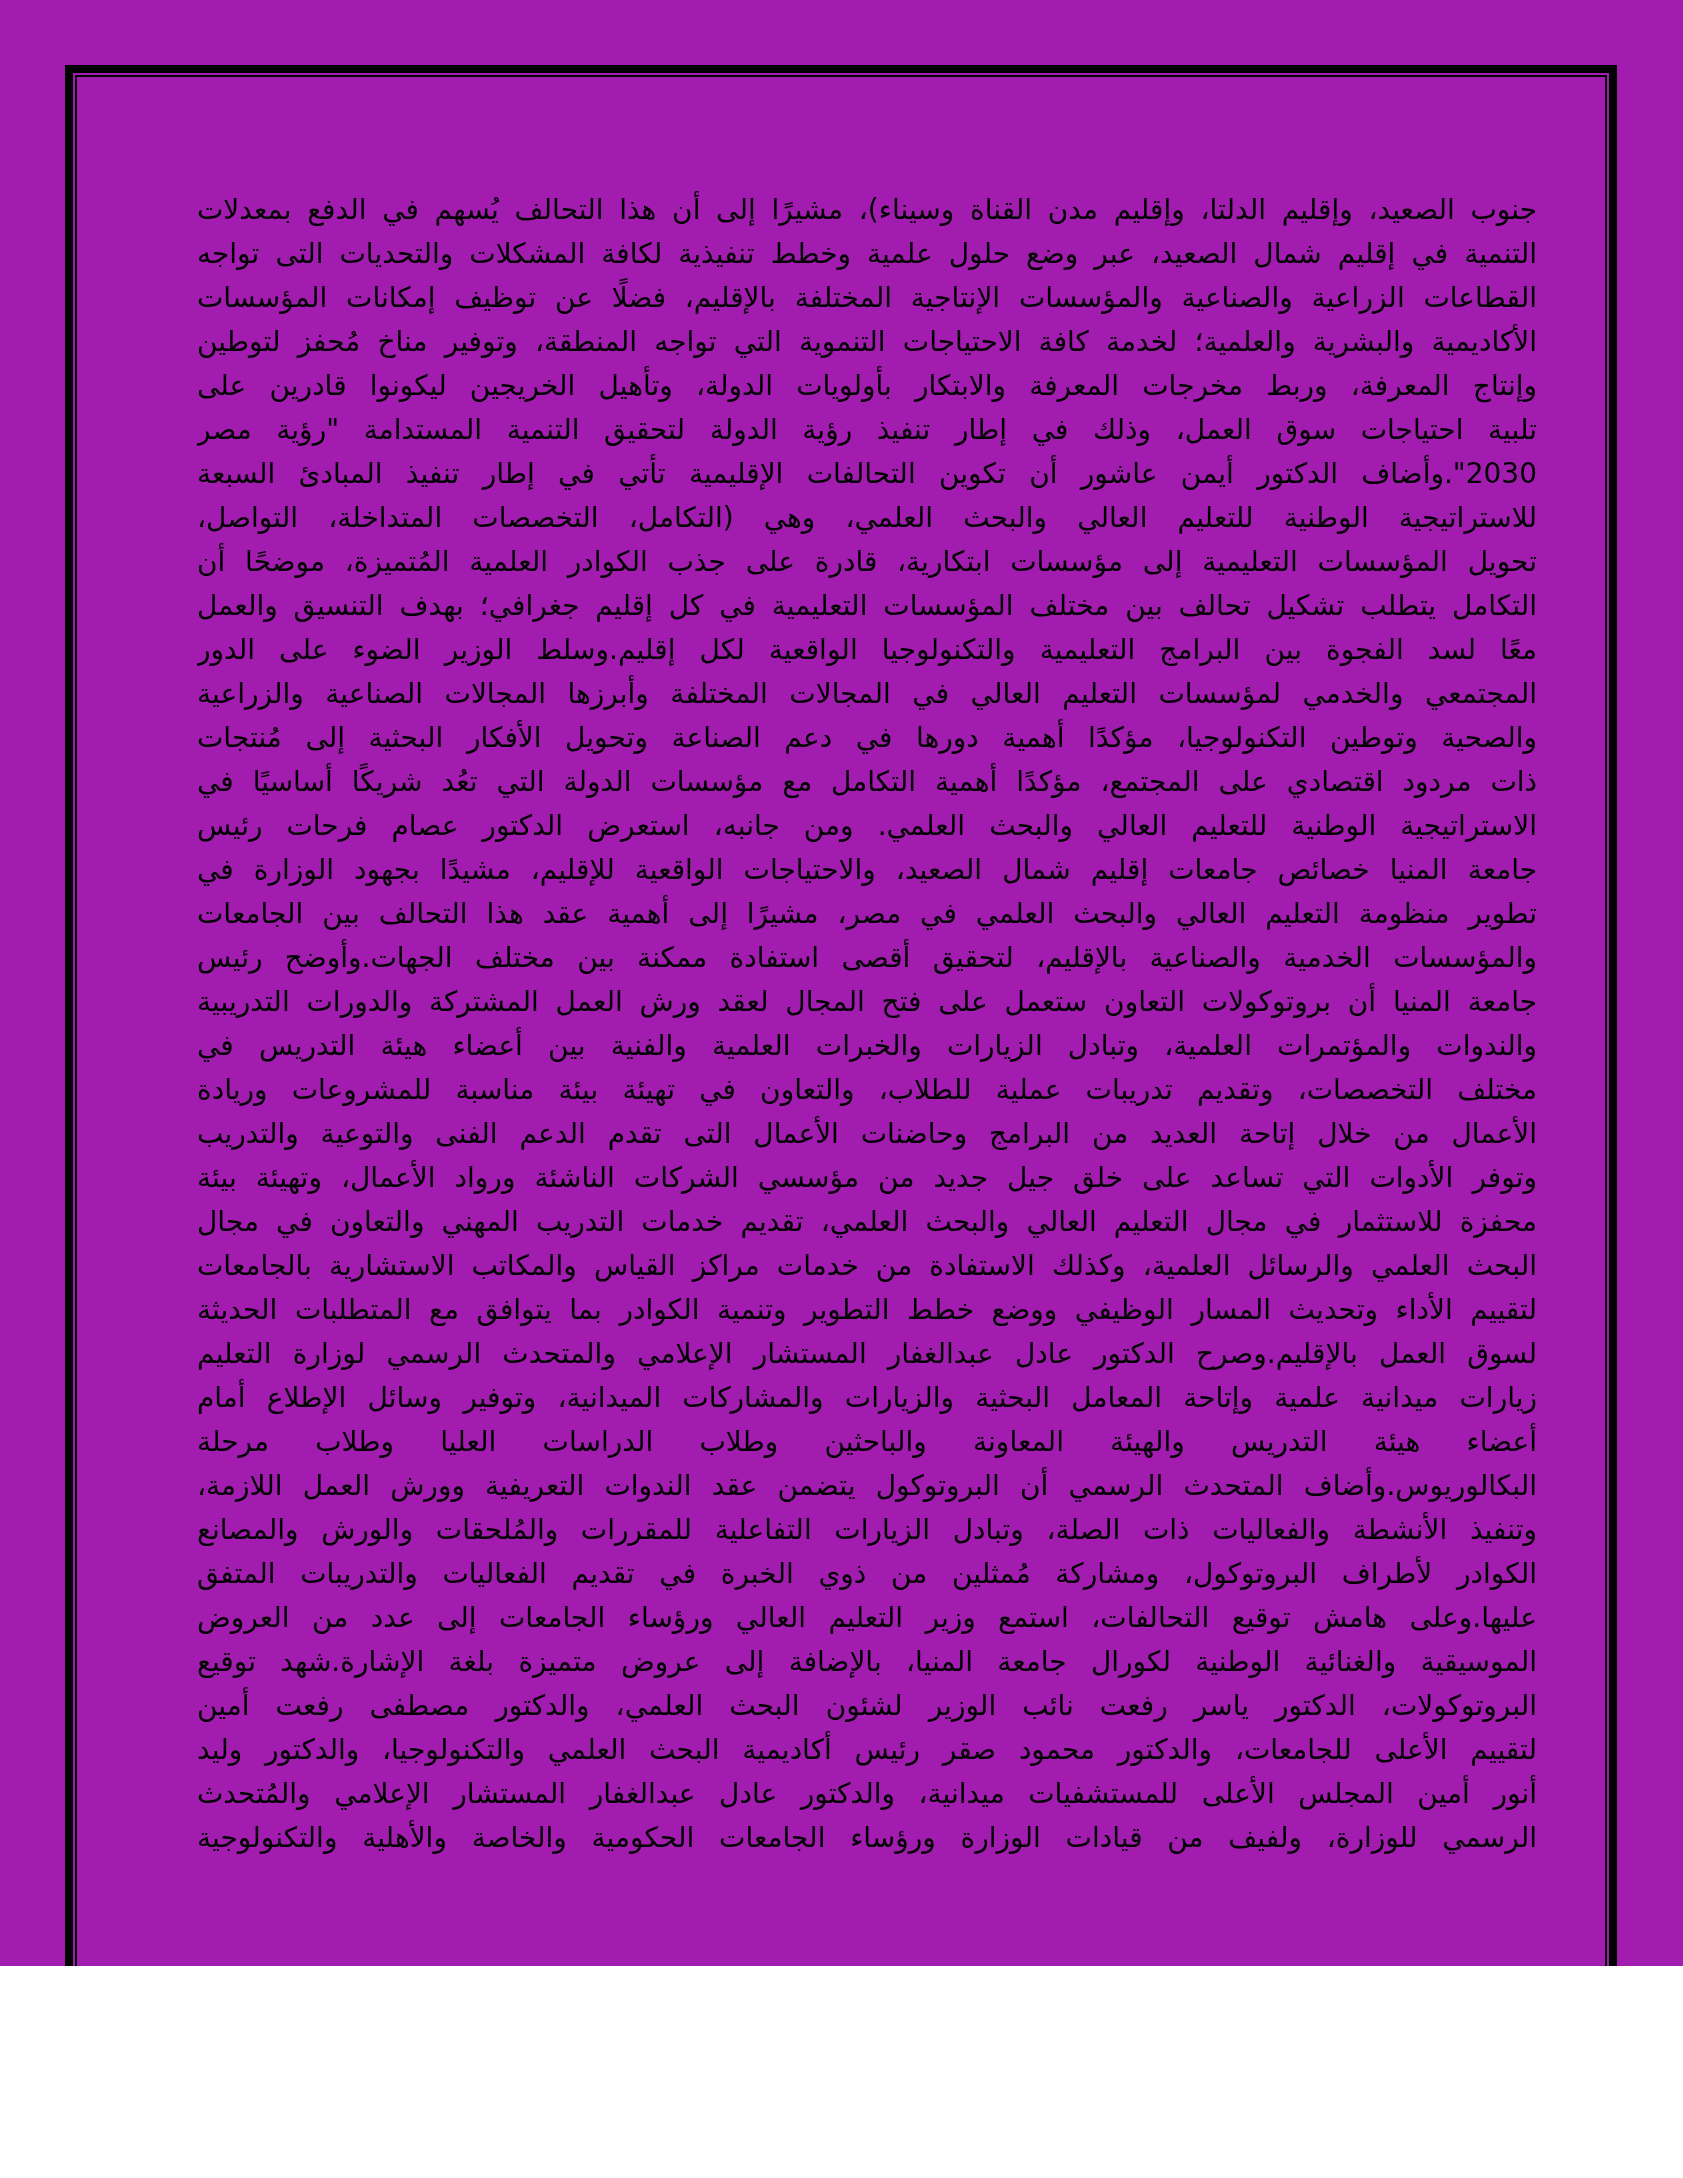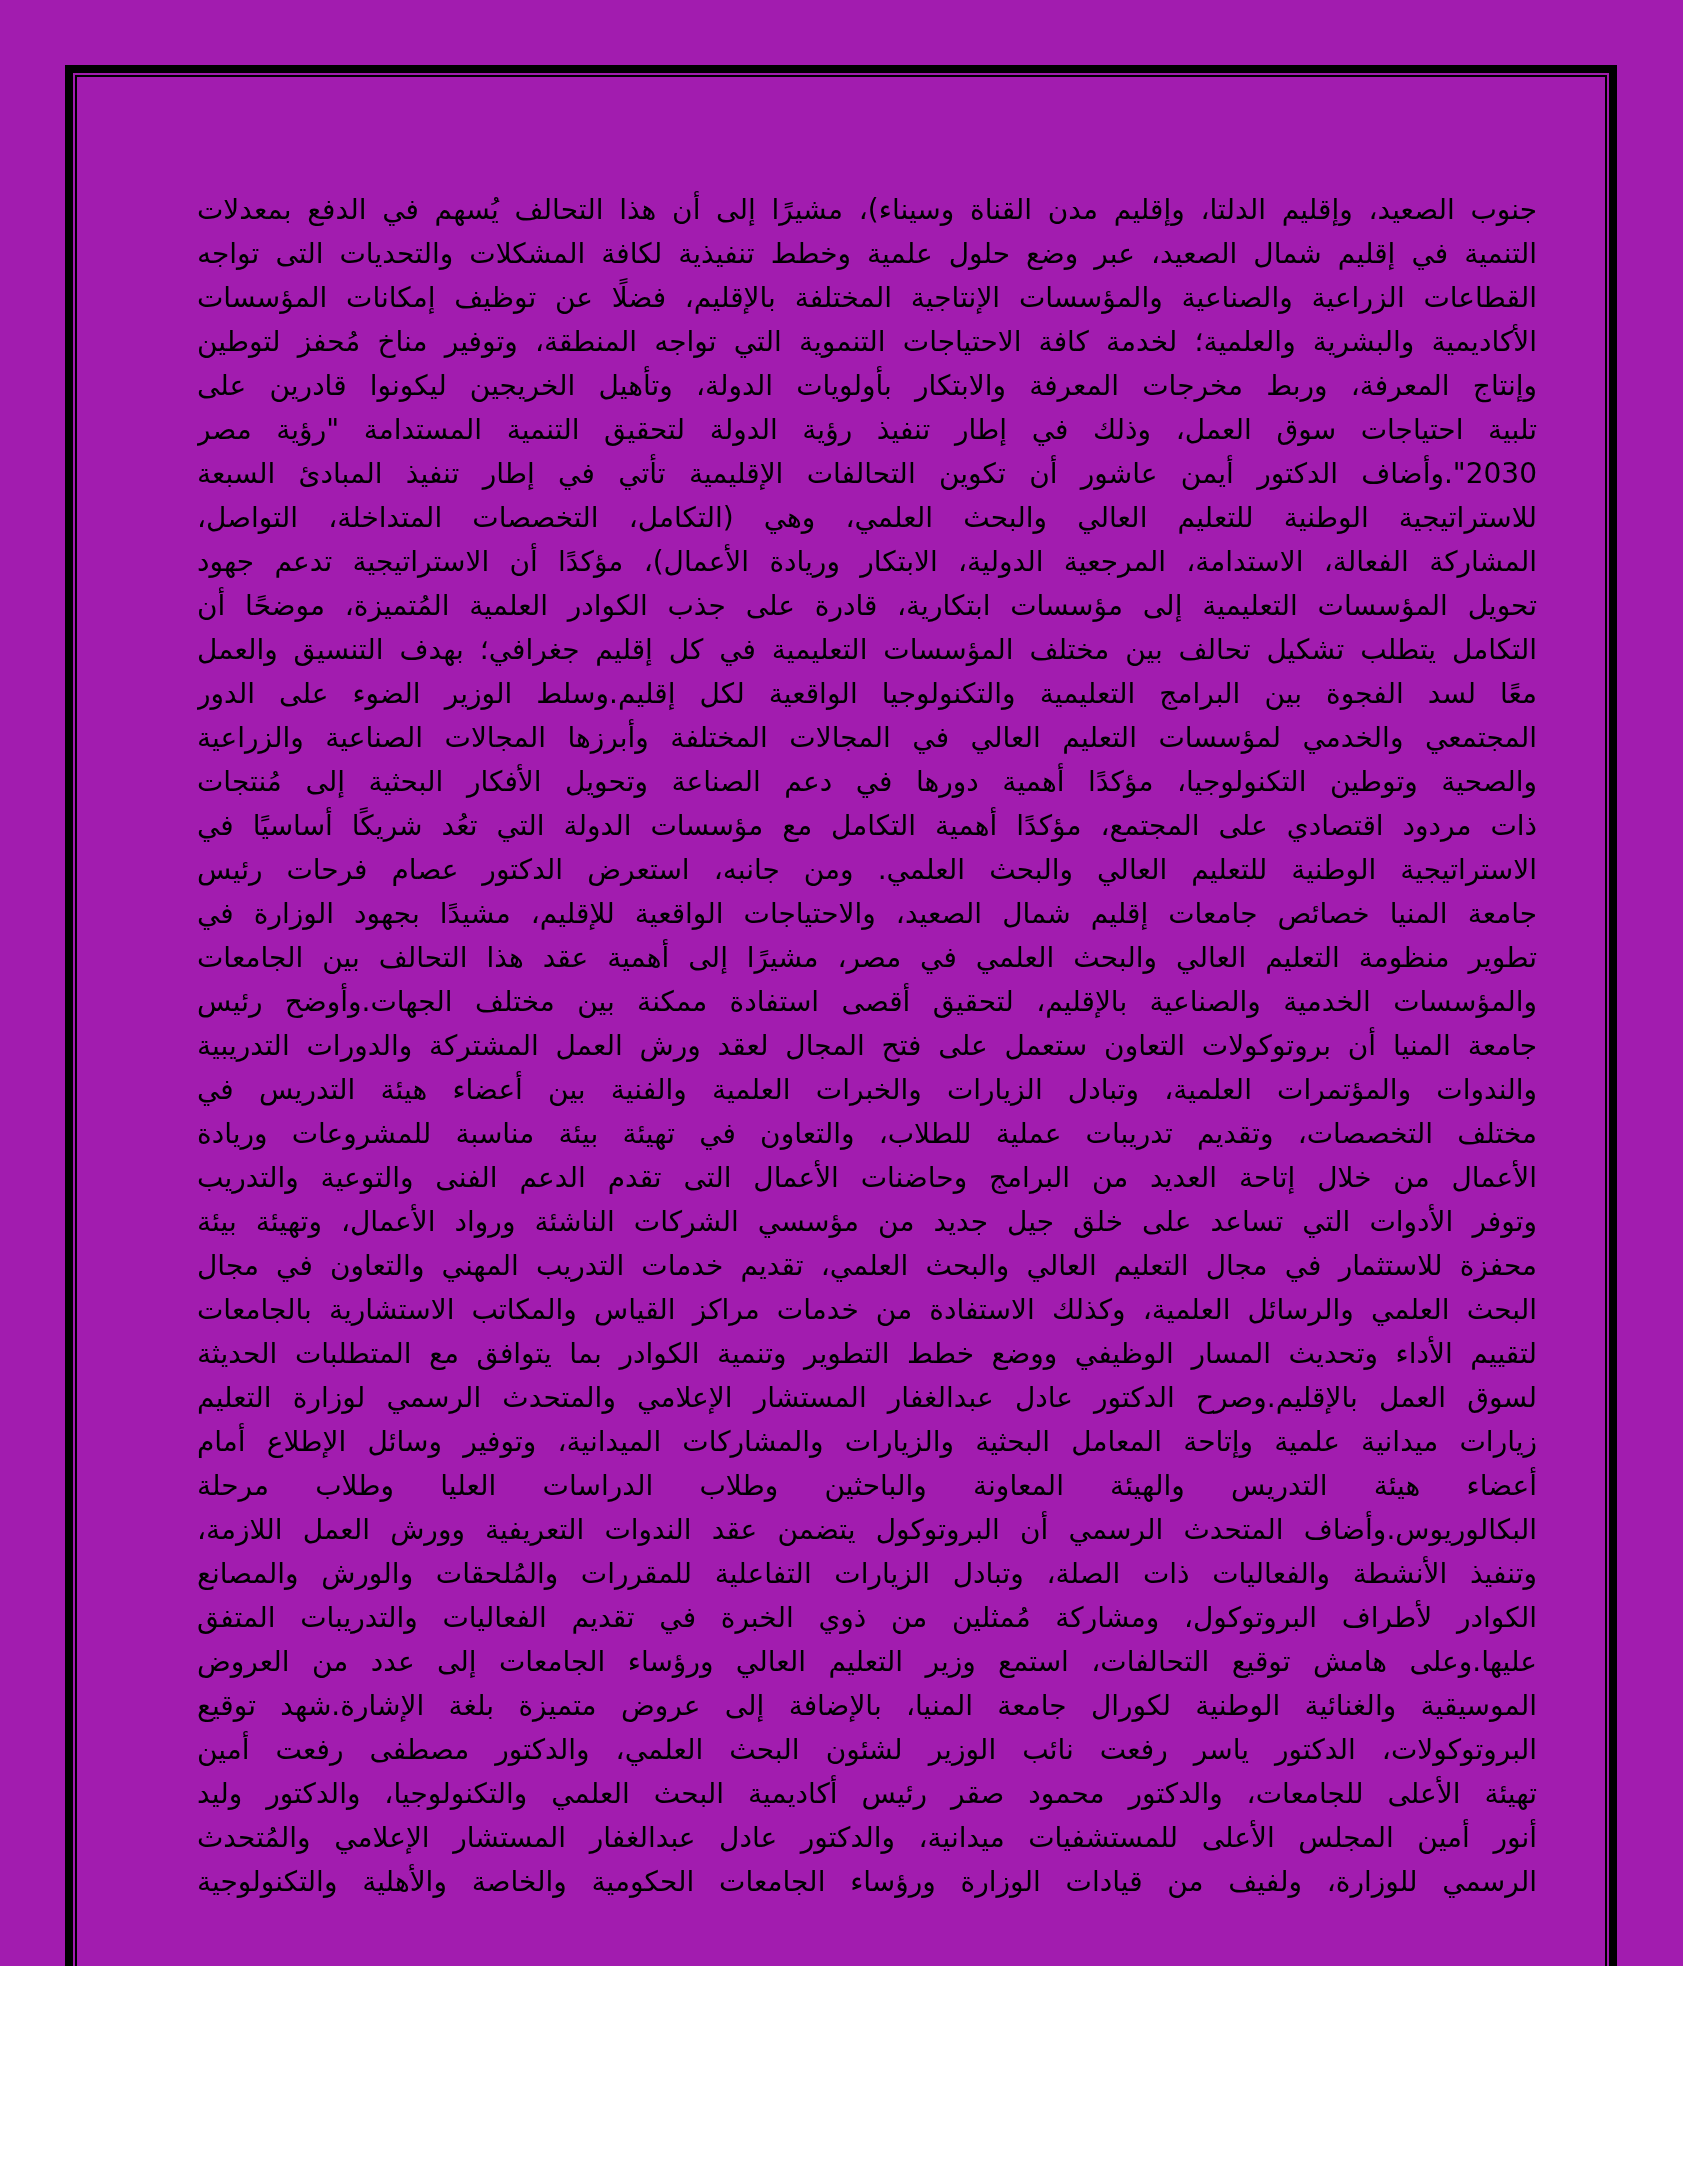--- a/index.html
+++ b/index.html
@@ -60,21 +60,20 @@
   </div>
   <div class="text-block">
       <div class="text-line">جنوب الصعيد، وإقليم الدلتا، وإقليم مدن القناة وسيناء)، مشيرًا إلى أن هذا التحالف يُسهم في الدفع بمعدلات</div>
       <div class="text-line">التنمية في إقليم شمال الصعيد، عبر وضع حلول علمية وخطط تنفيذية لكافة المشكلات والتحديات التى تواجه</div>
       <div class="text-line">القطاعات الزراعية والصناعية والمؤسسات الإنتاجية المختلفة بالإقليم، فضلًا عن توظيف إمكانات المؤسسات</div>
       <div class="text-line">الأكاديمية والبشرية والعلمية؛ لخدمة كافة الاحتياجات التنموية التي تواجه المنطقة، وتوفير مناخ مُحفز لتوطين</div>
       <div class="text-line">وإنتاج المعرفة، وربط مخرجات المعرفة والابتكار بأولويات الدولة، وتأهيل الخريجين ليكونوا قادرين على</div>
       <div class="text-line">تلبية احتياجات سوق العمل، وذلك في إطار تنفيذ رؤية الدولة لتحقيق التنمية المستدامة "رؤية مصر</div>
       <div class="text-line">2030".وأضاف الدكتور أيمن عاشور أن تكوين التحالفات الإقليمية تأتي في إطار تنفيذ المبادئ السبعة</div>
       <div class="text-line">للاستراتيجية الوطنية للتعليم العالي والبحث العلمي، وهي (التكامل، التخصصات المتداخلة، التواصل،</div>
-      <div class="text-line">المشاركة الفعالة، الاستدامة، المرجعية الدولية، الابتكار وريادة الأعمال)، مؤكدًا أن الاستراتيجية تدعم جهود</div>
       <div class="text-line">تحويل المؤسسات التعليمية إلى مؤسسات ابتكارية، قادرة على جذب الكوادر العلمية المُتميزة، موضحًا أن</div>
       <div class="text-line">التكامل يتطلب تشكيل تحالف بين مختلف المؤسسات التعليمية في كل إقليم جغرافي؛ بهدف التنسيق والعمل</div>
       <div class="text-line">معًا لسد الفجوة بين البرامج التعليمية والتكنولوجيا الواقعية لكل إقليم.وسلط الوزير الضوء على الدور</div>
       <div class="text-line">المجتمعي والخدمي لمؤسسات التعليم العالي في المجالات المختلفة وأبرزها المجالات الصناعية والزراعية</div>
       <div class="text-line">والصحية وتوطين التكنولوجيا، مؤكدًا أهمية دورها في دعم الصناعة وتحويل الأفكار البحثية إلى مُنتجات</div>
       <div class="text-line">ذات مردود اقتصادي على المجتمع، مؤكدًا أهمية التكامل مع مؤسسات الدولة التي تعُد شريكًا أساسيًا في</div>
       <div class="text-line">الاستراتيجية الوطنية للتعليم العالي والبحث العلمي. ومن جانبه، استعرض الدكتور عصام فرحات رئيس</div>
       <div class="text-line">جامعة المنيا خصائص جامعات إقليم شمال الصعيد، والاحتياجات الواقعية للإقليم، مشيدًا بجهود الوزارة في</div>
       <div class="text-line">تطوير منظومة التعليم العالي والبحث العلمي في مصر، مشيرًا إلى أهمية عقد هذا التحالف بين الجامعات</div>
       <div class="text-line">والمؤسسات الخدمية والصناعية بالإقليم، لتحقيق أقصى استفادة ممكنة بين مختلف الجهات.وأوضح رئيس</div>
@@ -88,18 +87,18 @@
       <div class="text-line">لتقييم الأداء وتحديث المسار الوظيفي ووضع خطط التطوير وتنمية الكوادر بما يتوافق مع المتطلبات الحديثة</div>
       <div class="text-line">لسوق العمل بالإقليم.وصرح الدكتور عادل عبدالغفار المستشار الإعلامي والمتحدث الرسمي لوزارة التعليم</div>
       <div class="text-line">زيارات ميدانية علمية وإتاحة المعامل البحثية والزيارات والمشاركات الميدانية، وتوفير وسائل الإطلاع أمام</div>
       <div class="text-line">أعضاء هيئة التدريس والهيئة المعاونة والباحثين وطلاب الدراسات العليا وطلاب مرحلة</div>
       <div class="text-line">البكالوريوس.وأضاف المتحدث الرسمي أن البروتوكول يتضمن عقد الندوات التعريفية وورش العمل اللازمة،</div>
       <div class="text-line">وتنفيذ الأنشطة والفعاليات ذات الصلة، وتبادل الزيارات التفاعلية للمقررات والمُلحقات والورش والمصانع</div>
       <div class="text-line">الكوادر لأطراف البروتوكول، ومشاركة مُمثلين من ذوي الخبرة في تقديم الفعاليات والتدريبات المتفق</div>
       <div class="text-line">عليها.وعلى هامش توقيع التحالفات، استمع وزير التعليم العالي ورؤساء الجامعات إلى عدد من العروض</div>
       <div class="text-line">الموسيقية والغنائية الوطنية لكورال جامعة المنيا، بالإضافة إلى عروض متميزة بلغة الإشارة.شهد توقيع</div>
       <div class="text-line">البروتوكولات، الدكتور ياسر رفعت نائب الوزير لشئون البحث العلمي، والدكتور مصطفى رفعت أمين</div>
-      <div class="text-line">تهيئة الأعلى للجامعات، والدكتور محمود صقر رئيس أكاديمية البحث العلمي والتكنولوجيا، والدكتور وليد</div>
+      <div class="text-line">لتقييم الأعلى للجامعات، والدكتور محمود صقر رئيس أكاديمية البحث العلمي والتكنولوجيا، والدكتور وليد</div>
       <div class="text-line">أنور أمين المجلس الأعلى للمستشفيات ميدانية، والدكتور عادل عبدالغفار المستشار الإعلامي والمُتحدث</div>
       <div class="text-line">الرسمي للوزارة، ولفيف من قيادات الوزارة ورؤساء الجامعات الحكومية والخاصة والأهلية والتكنولوجية</div>
     </div>
 </div>
 
 
 </body></html>

